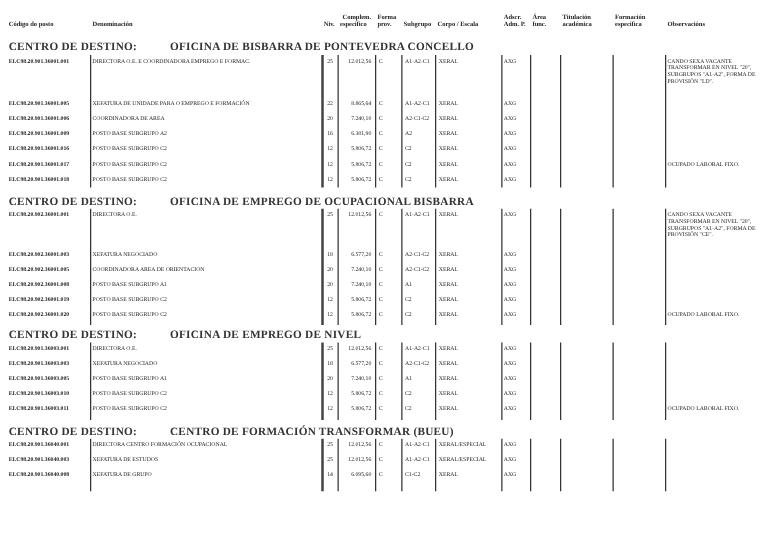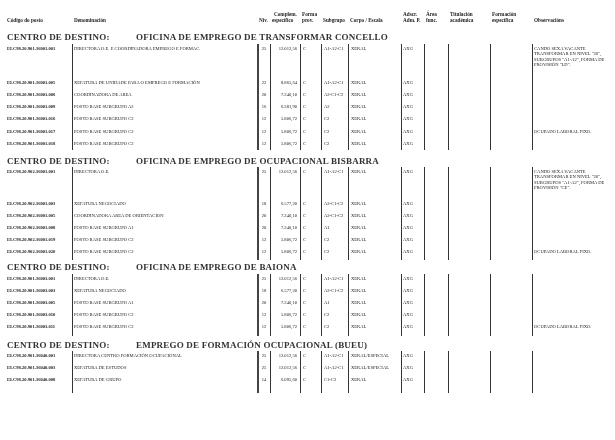--- a/index.html
+++ b/index.html
@@ -45,21 +45,21 @@
   <div class="hdr" style="left:426px;top:17px;">func.</div>
   <div class="hdr" style="left:450px;top:11px;">Titulación</div>
   <div class="hdr" style="left:450px;top:17px;">académica</div>
   <div class="hdr" style="left:492px;top:11px;">Formación</div>
   <div class="hdr" style="left:492px;top:17px;">específica</div>
   <div class="hdr" style="left:534px;top:17px;">Observacións</div>
 </div>
 
 <div>
   <div class="section-title" style="left:7px;top:32px;">CENTRO DE DESTINO:</div>
-  <div class="section-title" style="left:136px;top:32px;">OFICINA DE EMPREGO DE TRANSFORMAR CONCELLO</div>
+  <div class="section-title" style="left:136px;top:32px;">OFICINA DE BISBARRA DE PONTEVEDRA CONCELLO</div>
 
   <div class="vline" style="left:72px;top:44px;height:106px;"></div>
   <div class="vline thick" style="left:257px;top:44px;height:106px;"></div>
   <div class="vline" style="left:270px;top:44px;height:106px;"></div>
   <div class="vline" style="left:300px;top:44px;height:106px;"></div>
   <div class="vline" style="left:321px;top:44px;height:106px;"></div>
   <div class="vline" style="left:348px;top:44px;height:106px;"></div>
   <div class="vline" style="left:401px;top:44px;height:106px;"></div>
   <div class="vline" style="left:424px;top:44px;height:106px;"></div>
   <div class="vline" style="left:448px;top:44px;height:106px;"></div>
@@ -223,21 +223,21 @@
     <span class="cell c-forma">C</span>
     <span class="cell c-sub">C2</span>
     <span class="cell c-corpo">XERAL</span>
     <span class="cell c-adscr">AXG</span>
     <span class="cell c-obs">OCUPADO LABORAL FIXO.</span>
   </div>
 </div>
 
 <div>
   <div class="section-title" style="left:7px;top:262px;">CENTRO DE DESTINO:</div>
-  <div class="section-title" style="left:136px;top:262px;">OFICINA DE EMPREGO DE BAIONA</div>
+  <div class="section-title" style="left:136px;top:262px;">OFICINA DE EMPREGO DE NIVEL</div>
   <div class="vline" style="left:72px;top:274px;height:62px;"></div>
   <div class="vline thick" style="left:257px;top:274px;height:62px;"></div>
   <div class="vline" style="left:270px;top:274px;height:62px;"></div>
   <div class="vline" style="left:300px;top:274px;height:62px;"></div>
   <div class="vline" style="left:321px;top:274px;height:62px;"></div>
   <div class="vline" style="left:348px;top:274px;height:62px;"></div>
   <div class="vline" style="left:401px;top:274px;height:62px;"></div>
   <div class="vline" style="left:424px;top:274px;height:62px;"></div>
   <div class="vline" style="left:448px;top:274px;height:62px;"></div>
   <div class="vline" style="left:490px;top:274px;height:62px;"></div>
@@ -295,21 +295,21 @@
     <span class="cell c-forma">C</span>
     <span class="cell c-sub">C2</span>
     <span class="cell c-corpo">XERAL</span>
     <span class="cell c-adscr">AXG</span>
     <span class="cell c-obs">OCUPADO LABORAL FIXO.</span>
   </div>
 </div>
 
 <div>
   <div class="section-title" style="left:7px;top:340px;">CENTRO DE DESTINO:</div>
-  <div class="section-title" style="left:136px;top:340px;">EMPREGO DE FORMACIÓN OCUPACIONAL (BUEU)</div>
+  <div class="section-title" style="left:136px;top:340px;">CENTRO DE FORMACIÓN TRANSFORMAR (BUEU)</div>
   <div class="vline" style="left:72px;top:351px;height:42px;"></div>
   <div class="vline thick" style="left:257px;top:351px;height:42px;"></div>
   <div class="vline" style="left:270px;top:351px;height:42px;"></div>
   <div class="vline" style="left:300px;top:351px;height:42px;"></div>
   <div class="vline" style="left:321px;top:351px;height:42px;"></div>
   <div class="vline" style="left:348px;top:351px;height:42px;"></div>
   <div class="vline" style="left:401px;top:351px;height:42px;"></div>
   <div class="vline" style="left:424px;top:351px;height:42px;"></div>
   <div class="vline" style="left:448px;top:351px;height:42px;"></div>
   <div class="vline" style="left:490px;top:351px;height:42px;"></div>

